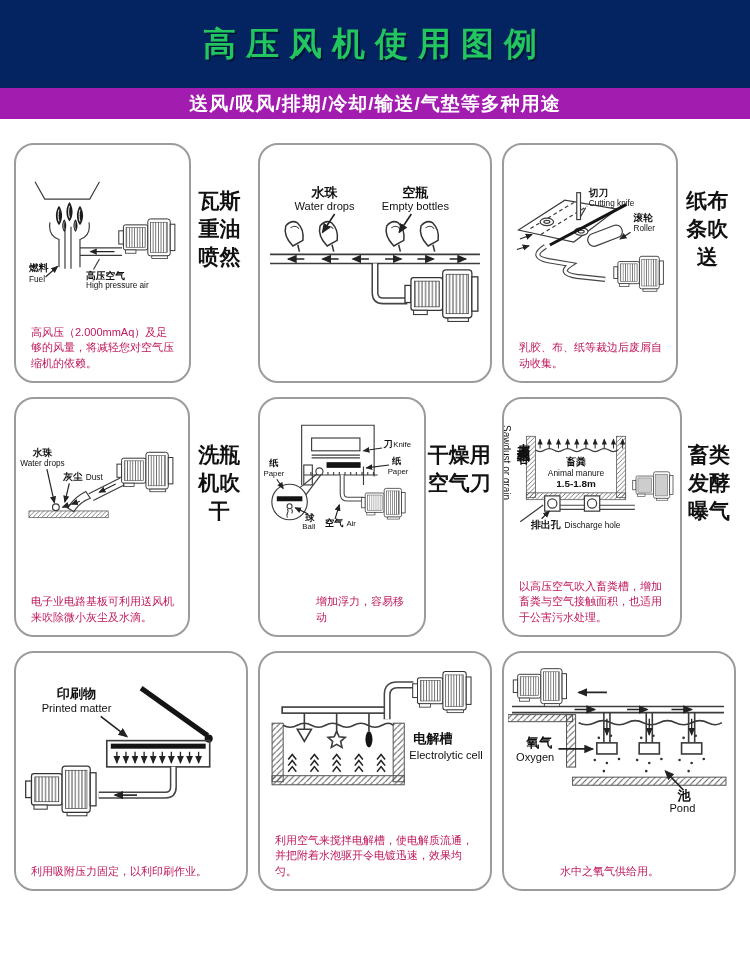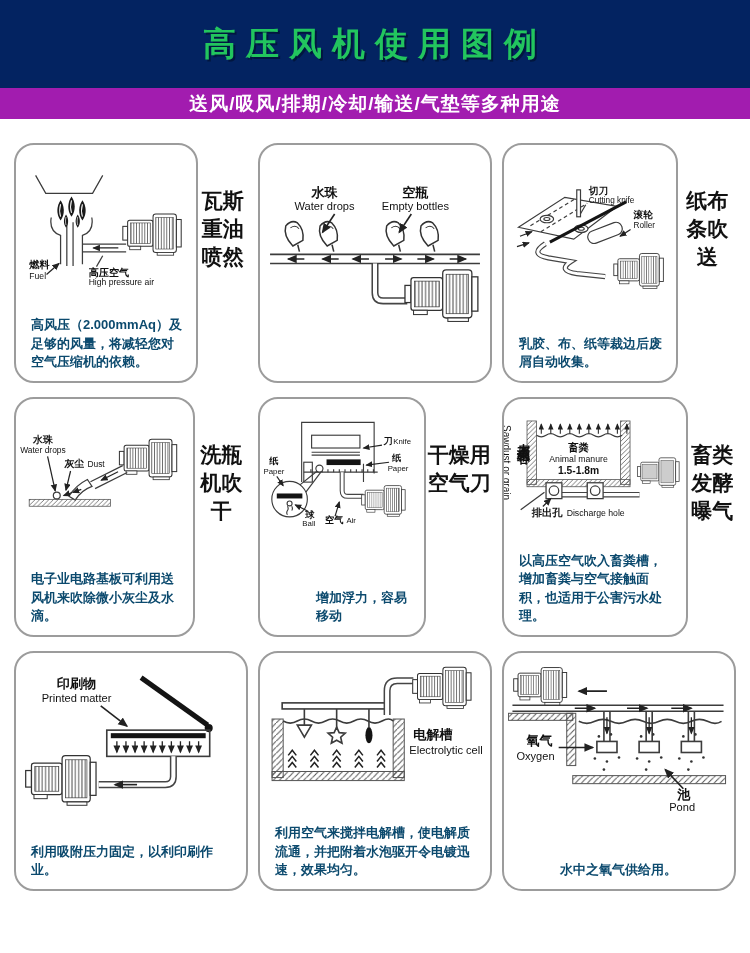--- a/index.html
+++ b/index.html
@@ -7,21 +7,21 @@
   .header{background:#032361;height:88px;display:flex;align-items:center;justify-content:center;}
   .header h1{margin:0;color:#22c55e;font-size:33px;font-weight:bold;letter-spacing:10px;
              text-shadow:2px 2px 0 rgba(0,0,0,.35);}
   .subbar{background:#a21caf;height:31px;display:flex;align-items:center;justify-content:center;}
   .subbar span{color:#fff;font-size:19px;font-weight:bold;letter-spacing:1px;}
   .grid{display:grid;grid-template-columns:repeat(3,1fr);gap:14px 10px;padding:24px 14px 10px;}
   .cell{display:flex;flex-direction:row;}
   .box{height:226px;border:2px solid #9c9c9c;border-radius:20px;position:relative;
        display:flex;flex-direction:column;padding:4px 4px 6px;background:#fff;overflow:hidden;}
   .diag{flex:1 1 auto;width:100%;min-height:0;}
-  .desc{font-size:13px;font-weight:bold;line-height:1.4;color:#0c4a6e;padding:0 8px 4px 11px;}
+  .desc{font-size:11px;font-weight:normal;line-height:1.4;color:#be185d;padding:0 8px 4px 11px;}
   .desc-center{padding-left:52px;margin-top:48px;}
   .caption{height:30px;text-align:center;font-size:21px;font-weight:bold;color:#111;padding-top:4px;margin-top:40px;}
   .v-cn{position:absolute;left:10px;top:34px;writing-mode:vertical-rl;text-orientation:upright;
         font-size:13px;font-weight:bold;color:#111;letter-spacing:2px;}
   .v-en{position:absolute;left:-3px;top:26px;writing-mode:vertical-rl;font-size:10px;color:#111;}
   
   .ln{stroke:#3c3c3c;stroke-width:1.6;fill:none;}
   .lnf{stroke:#3c3c3c;stroke-width:1.6;fill:#fff;}
   .dk{fill:#141414;stroke:none;}
   .dash{stroke-dasharray:5 4;}

